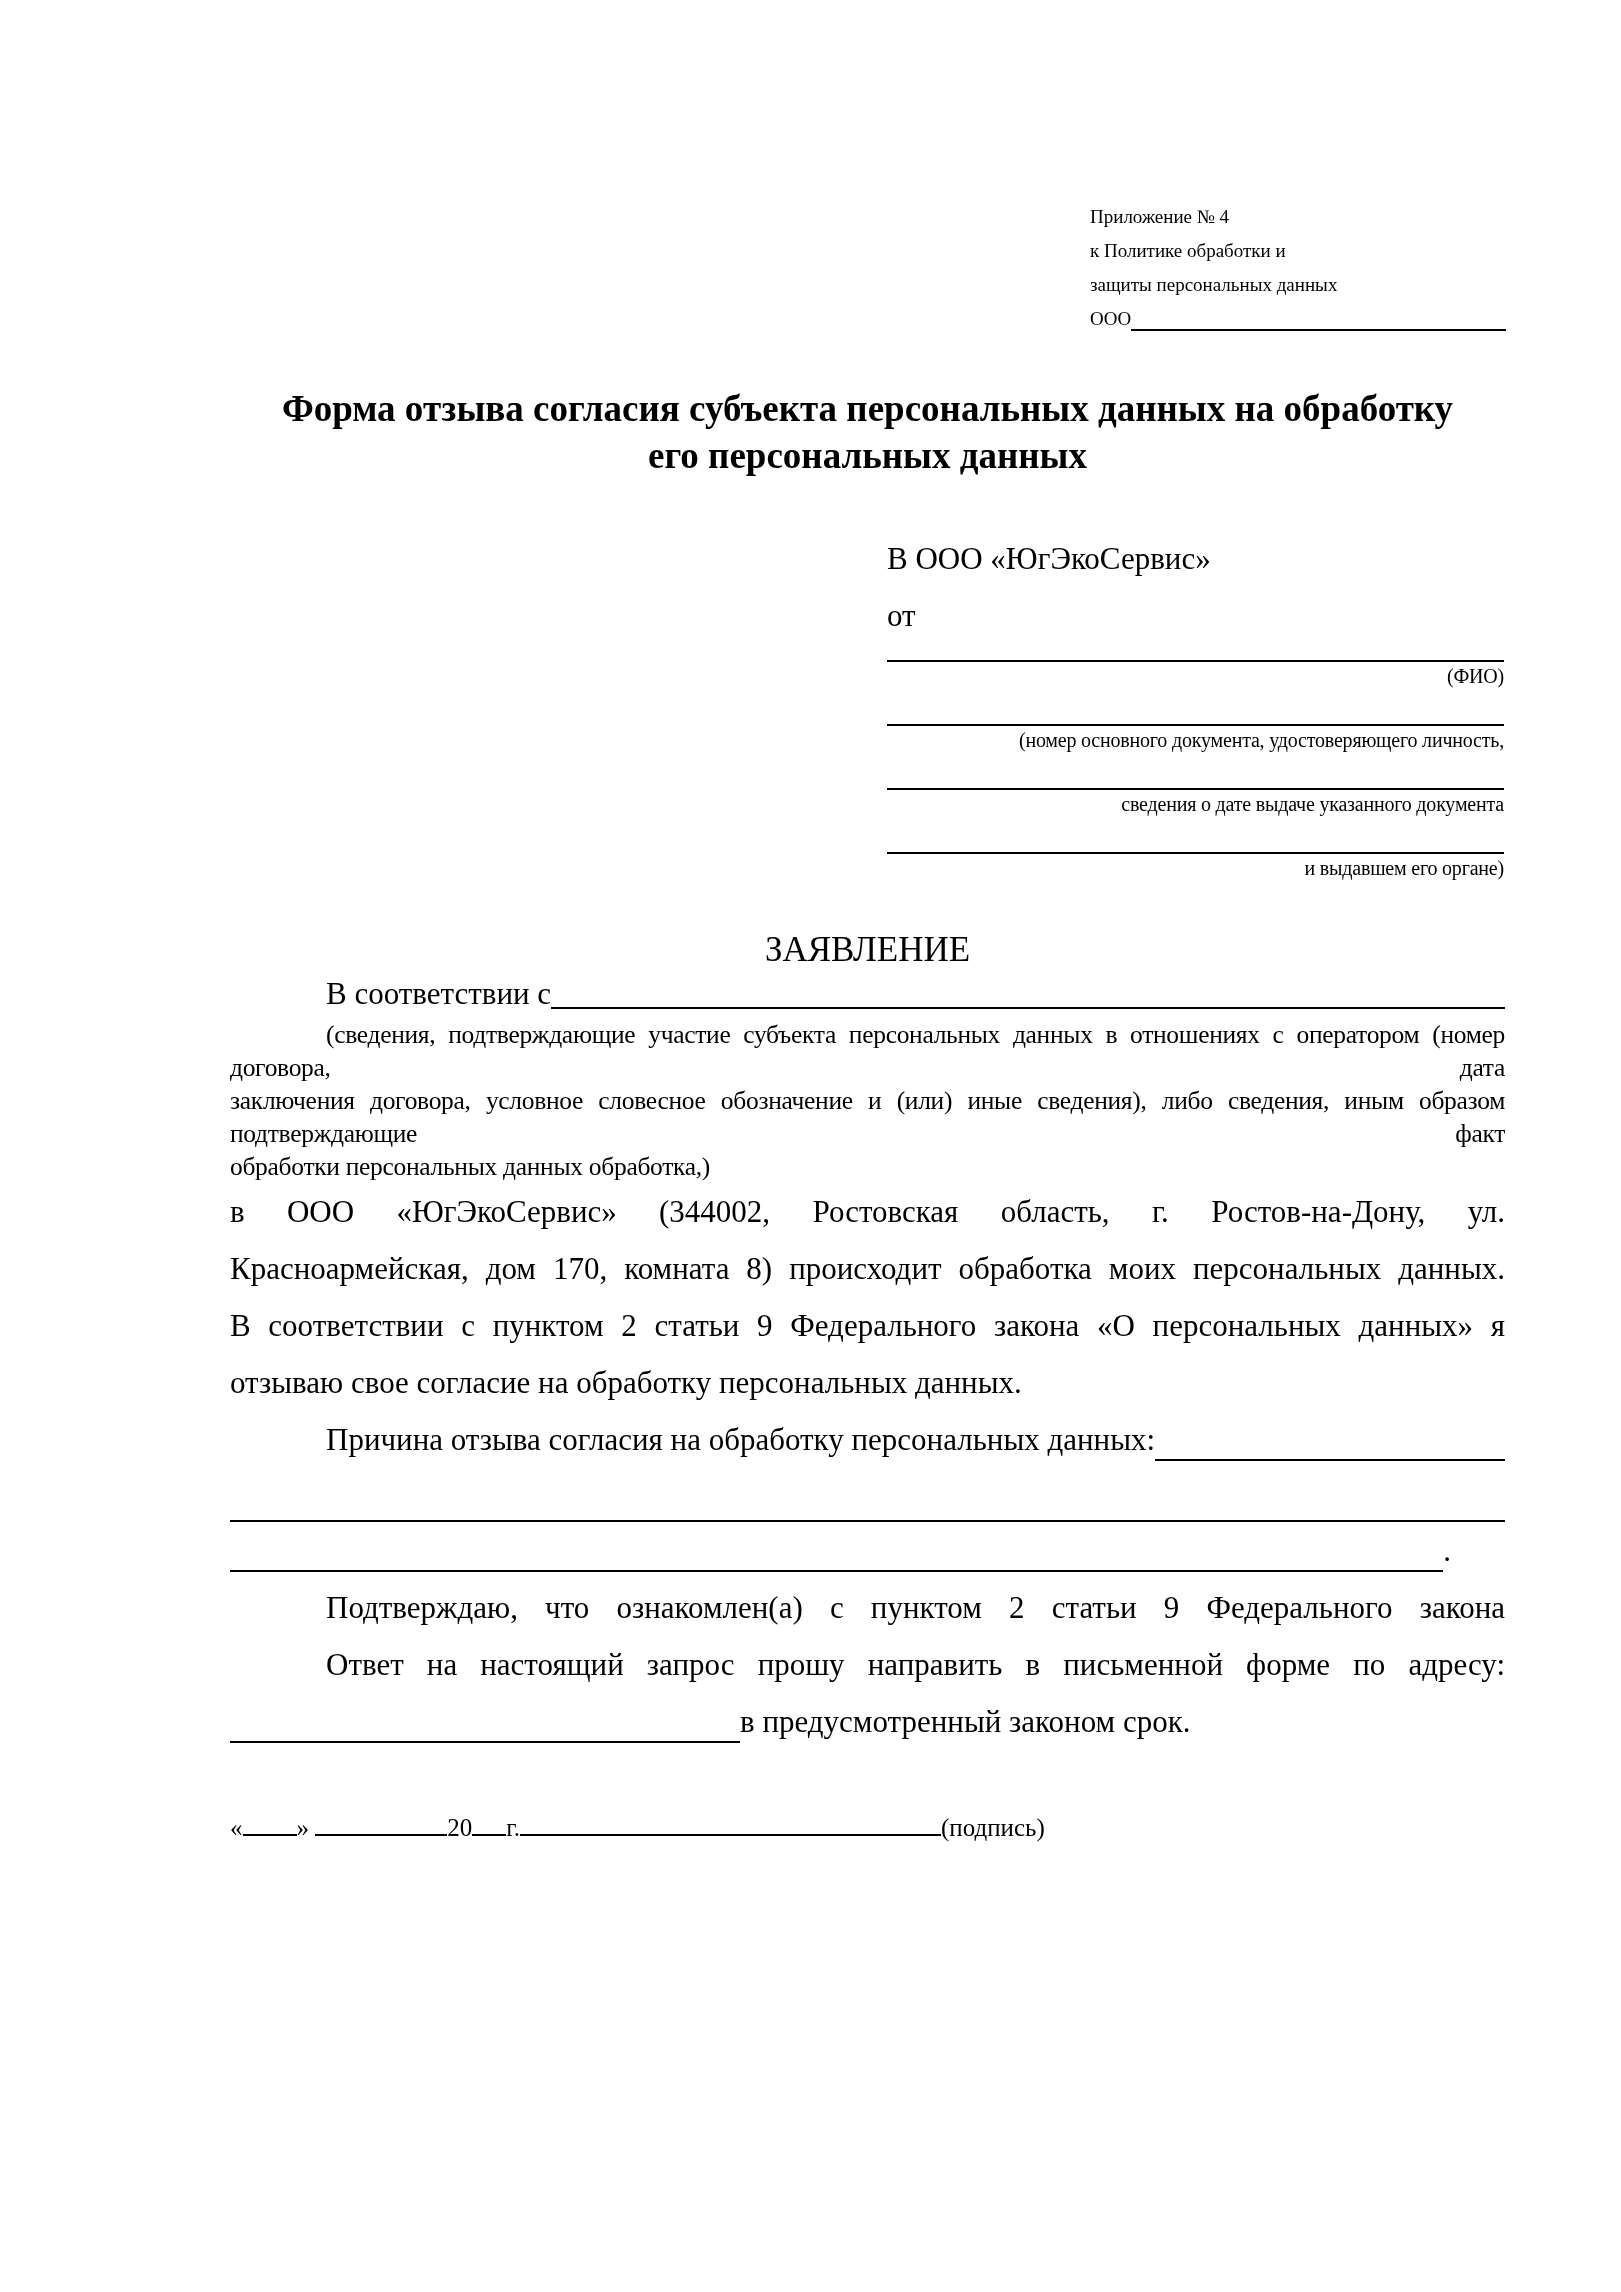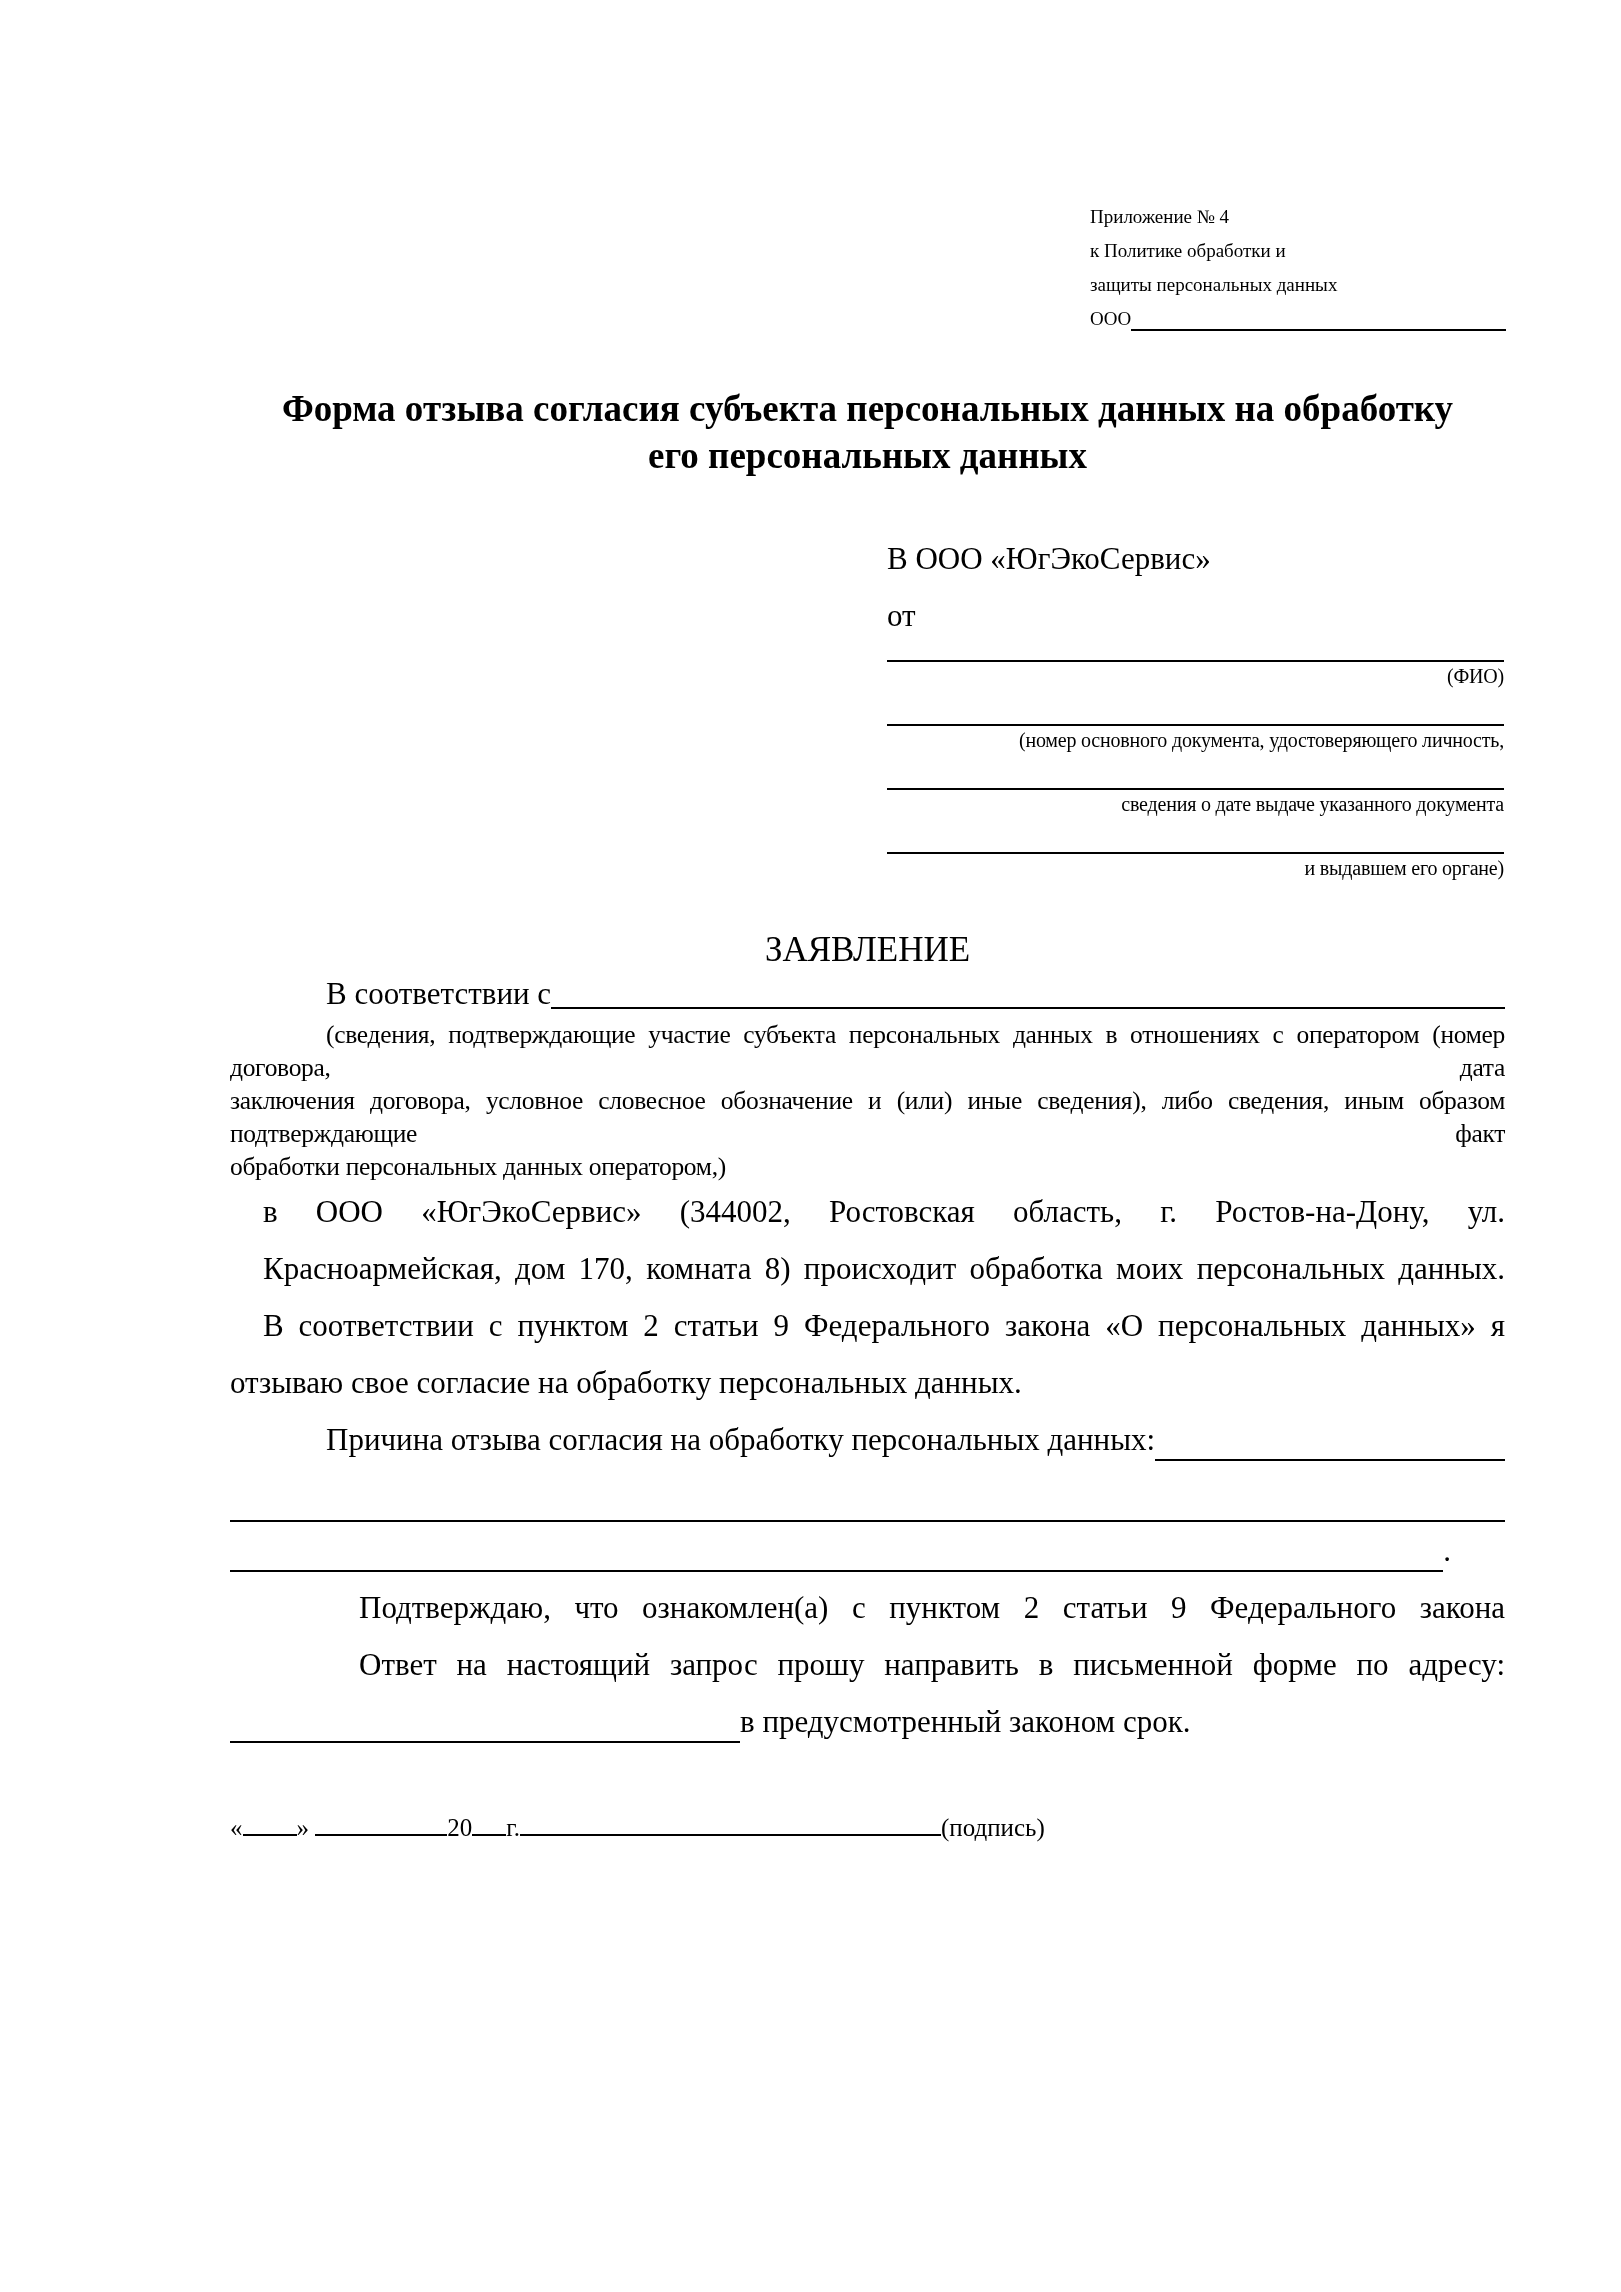--- a/index.html
+++ b/index.html
@@ -58,21 +58,21 @@
   .flexrow{display:flex;align-items:flex-end;}
   .indent{display:inline-block;width:96px;flex:0 0 96px;}
   .fill{flex:1;border-bottom:2.9px solid #000;margin-bottom:7.8px;}
   .introrow{margin-top:1px;font-size:31px;line-height:43px;}
   .introrow .fill{margin-bottom:5.9px;}
 
   .note{margin-top:3.9px;font-size:25.5px;line-height:33px;letter-spacing:-0.3px;}
   .note .jl{text-align:justify;text-align-last:justify;}
   .note .first{text-indent:96px;}
 
-  .just{text-align:justify;text-align-last:justify;margin-left:33px;}
+  .just{text-align:justify;text-align-last:justify;}
   .firstline{text-indent:96px;}
 
   .blankline{height:54px;border-bottom:2.9px solid #000;}
   .blankrow{display:flex;align-items:flex-end;font-size:31px;line-height:57px;}
   .blankrow .fill2{flex:1;border-bottom:2.9px solid #000;margin-bottom:7.8px;}
   .blankrow .endgap{width:54px;flex:0 0 54px;}
 
   .iblank{display:inline-block;border-bottom:2.9px solid #000;height:1em;}
   .w55{width:54px;} .w135{width:132px;} .w35{width:34px;} .w430{width:421px;}
 
@@ -124,21 +124,21 @@
 
 <div class="introrow flexrow">
   <span class="indent"></span>
   <span>В соответствии с</span>
   <span class="fill"></span>
 </div>
 
 <div class="note">
   <div class="jl first">(сведения, подтверждающие участие субъекта персональных данных в отношениях с оператором (номер договора, дата</div>
   <div class="jl">заключения договора, условное словесное обозначение и (или) иные сведения), либо сведения, иным образом подтверждающие факт</div>
-  <div>обработки персональных данных оператором,)</div>
+  <div>обработки персональных данных обработка,)</div>
 </div>
 
 <div>
   <div class="row just">в ООО «ЮгЭкоСервис» (344002, Ростовская область, г. Ростов-на-Дону, ул.</div>
   <div class="row just">Красноармейская, дом 170, комната 8) происходит обработка моих персональных данных.</div>
   <div class="row just">В соответствии с пунктом 2 статьи 9 Федерального закона «О персональных данных» я</div>
   <div class="row">отзываю свое согласие на обработку персональных данных.</div>
 </div>
 
 <div class="row flexrow">

